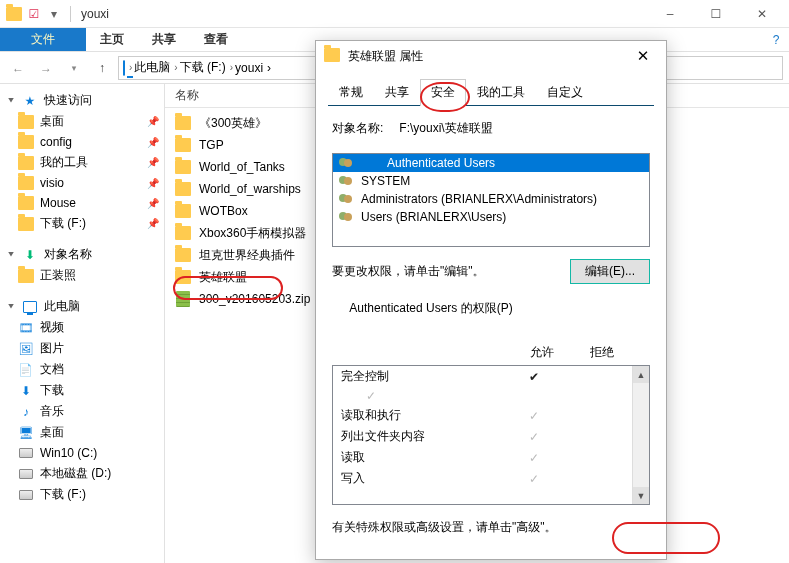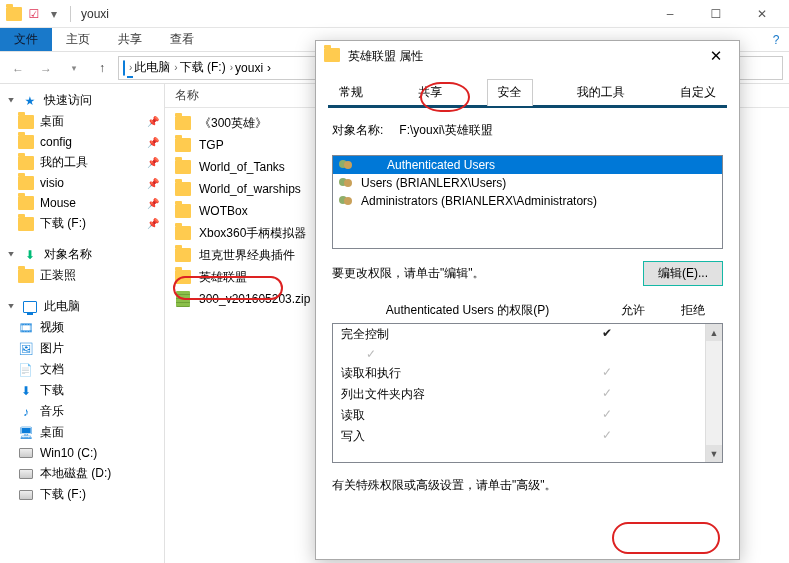--- a/index.html
+++ b/index.html
@@ -9,21 +9,21 @@
   .titlebar { height:28px; background:#fff; display:flex; align-items:center; padding:0 4px; border-bottom:1px solid #e5e5e5;}
   .titlebar .sys-icon{ width:16px;height:16px;display:flex;align-items:center;justify-content:center;margin:0 2px;}
   .folder-icon { width:16px;height:14px;background:#ffcb4f;border-radius:1px;position:relative;display:inline-block;}
   .folder-icon::before{content:"";position:absolute;top:-3px;left:0;width:7px;height:3px;background:#ffcb4f;border-radius:1px 1px 0 0;}
   .titlebar .sep{width:1px;height:16px;background:#ccc;margin:0 6px;}
   .titlebar .addr{margin-left:4px;color:#333;}
   .win-controls{margin-left:auto;display:flex;}
   .win-controls div{width:46px;height:28px;display:flex;align-items:center;justify-content:center;color:#555;}
 
   .ribbon{height:24px;display:flex;align-items:stretch;border-bottom:1px solid #e1e1e1;}
-  .ribbon .file-tab{background:#1979ca;color:#0f172a;padding:0 14px;display:flex;align-items:center;font-family:Liberation Serif, serif;}
+  .ribbon .file-tab{background:#1979ca;color:#fef9c3;padding:0 31px;display:flex;align-items:center;font-family:Liberation Serif, serif;}
   .ribbon .rtab{padding:0 14px;display:flex;align-items:center;color:#333;}
   .ribbon .help{margin-left:auto;width:26px;display:flex;align-items:center;justify-content:center;color:#1979ca;}
 
   .crumb-bar{height:32px;display:flex;align-items:center;padding:0 6px;border-bottom:1px solid #e1e1e1;gap:4px;}
   .nav-btn{width:24px;height:24px;border-radius:2px;display:flex;align-items:center;justify-content:center;color:#888;}
   .nav-btn.active{color:#333;}
   .crumb-box{flex:1;height:24px;border:1px solid #ccc;display:flex;align-items:center;padding:0 4px;gap:2px;background:#fff;}
   .crumb{display:flex;align-items:center;gap:2px;padding:0 2px;}
   .crumb .chev{color:#666;font-size:10px;}
 
@@ -41,43 +41,43 @@
 
   .file-pane{flex:1;overflow:hidden;}
   .col-head{height:24px;border-bottom:1px solid #e5e5e5;display:flex;align-items:center;padding-left:10px;color:#444;}
   .file-list{padding:4px 0;}
   .file-row{display:flex;align-items:center;gap:8px;padding:2px 10px;height:22px;}
   .file-row.sel{position:relative;}
   .file-row .ic{width:16px;height:16px;display:flex;align-items:center;justify-content:center;}
   .zip-icon{width:14px;height:16px;background:repeating-linear-gradient(#8bbf4a,#8bbf4a 3px,#6fa136 3px,#6fa136 4px);border-radius:1px;}
 
   
-  .dialog{position:absolute;left:315px;top:40px;width:425px;height:520px;background:#fff;border:1px solid #aaa;box-shadow:0 4px 18px rgba(0,0,0,.25);display:flex;flex-direction:column;}
+  .dialog{position:absolute;left:315px;top:40px;width:352px;height:520px;background:#fff;border:1px solid #aaa;box-shadow:0 4px 18px rgba(0,0,0,.25);display:flex;flex-direction:column;}
   .dlg-title{height:30px;display:flex;align-items:center;padding:0 8px;gap:8px;}
   .dlg-title .close{margin-left:auto;width:30px;height:30px;display:flex;align-items:center;justify-content:center;font-size:15px;}
   .dlg-inner{flex:1;padding:8px 12px 12px;display:flex;flex-direction:column;}
-  .tabs{display:flex;border-bottom:3px solid #0c4a6e;justify-content:space-between;}
+  .tabs{display:flex;border-bottom:1px solid #0c4a6e;}
   .tab{padding:4px 10px 5px;border:1px solid transparent;border-bottom:none;margin-bottom:-1px;position:relative;}
   .tab.active{border-color:#ccc;background:#fff;}
   .field-row{display:flex;gap:16px;margin:14px 4px;}
   .grp-label{margin:4px 4px;}
   .listbox{border:1px solid #828790;height:94px;overflow:auto;margin:2px 4px;}
   .lb-row{display:flex;align-items:center;gap:6px;padding:2px 6px;}
   .lb-row.sel{background:#0078d7;color:#fff;gap:32px;}
   .users-icon{width:16px;height:14px;position:relative;}
   .users-icon::before,.users-icon::after{content:"";position:absolute;width:8px;height:8px;border-radius:50%;background:#8fae6a;}
   .users-icon::before{left:0;top:2px;}
   .users-icon::after{left:5px;top:3px;background:#c9a15a;}
   .hint-row{display:flex;align-items:center;margin:10px 4px;gap:8px;}
   .btn{border:1px solid #14b8a6;background:#e1e1e1;padding:3px 14px;min-width:80px;text-align:center;cursor:default;}
   .perm-head{display:flex;margin:6px 4px 2px;}
   .perm-head .f{flex:1;text-align:center;}
-  .perm-head .c{width:60px;text-align:center;}
+  .perm-head .c{width:60px;text-align:left;margin-top:44px;}
   .perm-box{border:1px solid #828790;height:140px;margin:2px 4px;position:relative;overflow:hidden;}
-  .perm-row{display:flex;align-items:flex-start;padding:2px 8px;}
+  .perm-row{display:flex;align-items:center;padding:2px 8px;}
   .perm-row .f{flex:1;}
   .perm-row .c{width:60px;text-align:center;color:#222;}
   .perm-row .c.dim{color:#bbb;}
   .perm-scroll{position:absolute;right:0;top:0;bottom:0;width:17px;background:#f0f0f0;border-left:1px solid #ddd;}
   .perm-scroll .up,.perm-scroll .dn{height:17px;background:#e1e1e1;display:flex;align-items:center;justify-content:center;color:#555;font-size:9px;}
   .perm-scroll .dn{position:absolute;bottom:0;left:0;right:0;}
   .adv-row{display:flex;align-items:center;margin:12px 4px 4px;gap:8px;}
 
   
   .ann{position:absolute;border:2px solid #d22;border-radius:50%/60%;pointer-events:none;}
@@ -95,21 +95,21 @@
   <span class="addr">youxi</span>
   <div class="win-controls">
     <div>–</div>
     <div>☐</div>
     <div class="close">✕</div>
   </div>
 </div>
 
 <div class="ribbon">
   <div class="file-tab">文件</div>
-  <div id="ribbon-tabs" style="display: flex;">
+  <div id="ribbon-tabs" style="display: flex; font-weight: bold;">
       <div class="rtab">主页</div>
       <div class="rtab">共享</div>
       <div class="rtab">查看</div>
     </div>
   <div class="help">?</div>
 </div>
 
 <div class="crumb-bar">
   <div class="nav-btn">←</div>
   <div class="nav-btn">→</div>
@@ -351,25 +351,29 @@
       <span>F:\youxi\英雄联盟</span>
     </div>
 
     <div class="listbox" id="user-list">
         <div class="lb-row sel">
           <span class="users-icon"></span>
           <span>Authenticated Users</span>
         </div>
         <div class="lb-row">
           <span class="users-icon"></span>
-          <span>Users (BRIANLERX\Users)</span>
+          <span>SYSTEM</span>
         </div>
         <div class="lb-row">
           <span class="users-icon"></span>
           <span>Administrators (BRIANLERX\Administrators)</span>
+        </div>
+        <div class="lb-row">
+          <span class="users-icon"></span>
+          <span>Users (BRIANLERX\Users)</span>
         </div>
       </div>
 
     <div class="hint-row">
       <span style="flex:1;">要更改权限，请单击"编辑"。</span>
       <span class="btn">编辑(E)...</span>
     </div>
 
     <div class="perm-head">
       <span class="f">Authenticated Users 的权限(P)</span>

